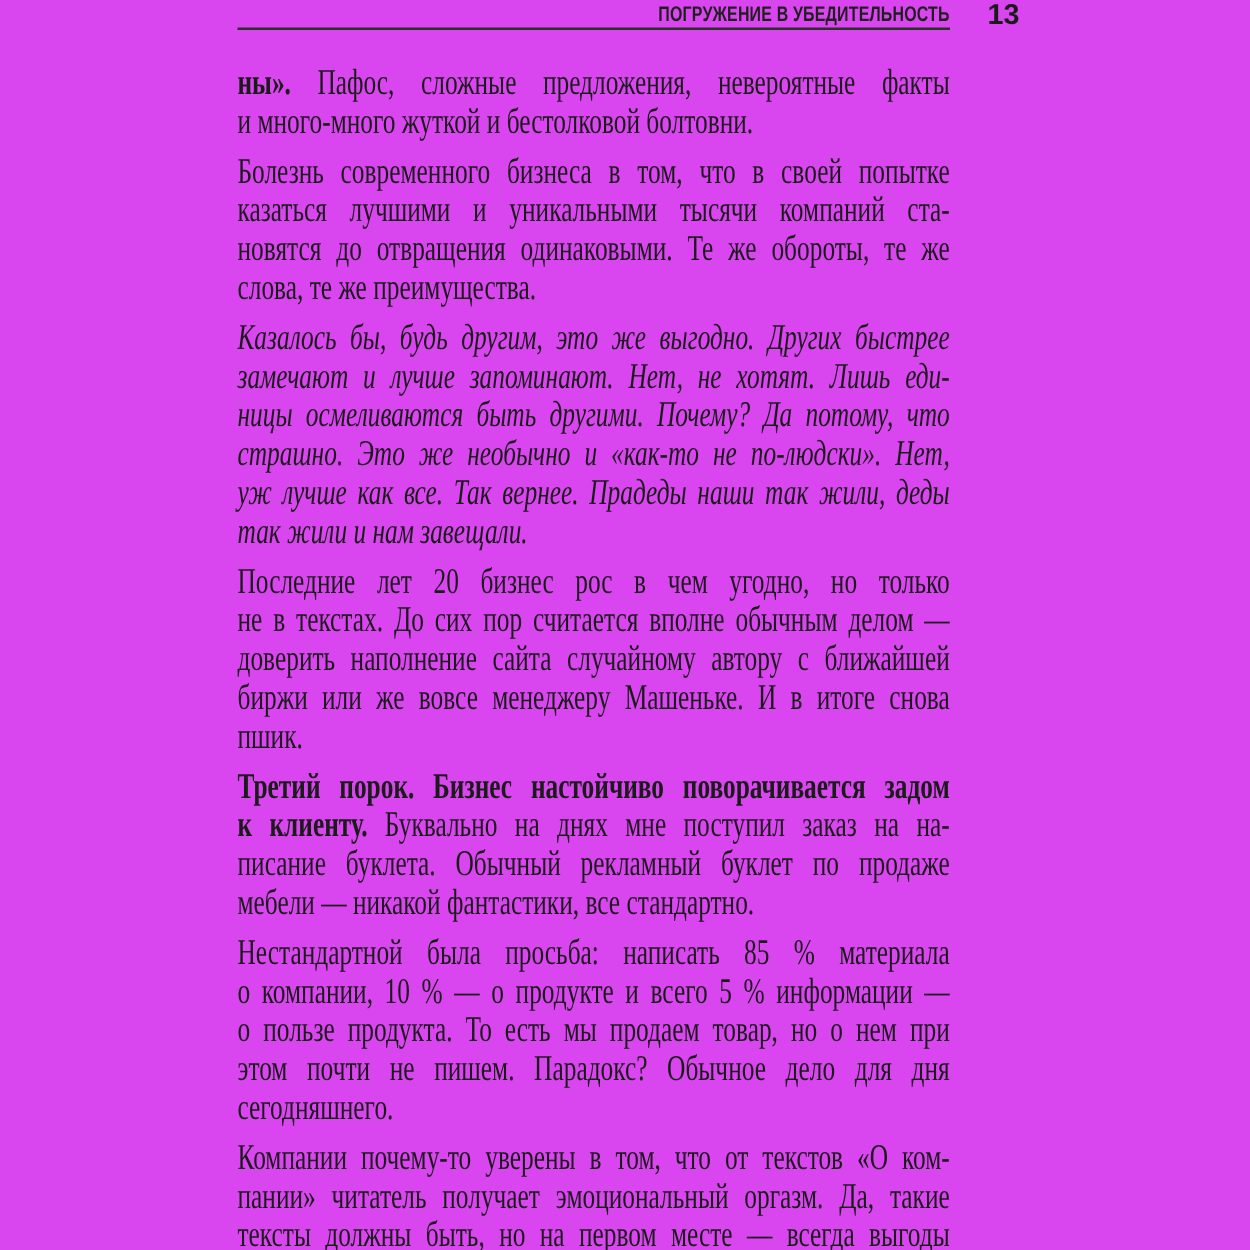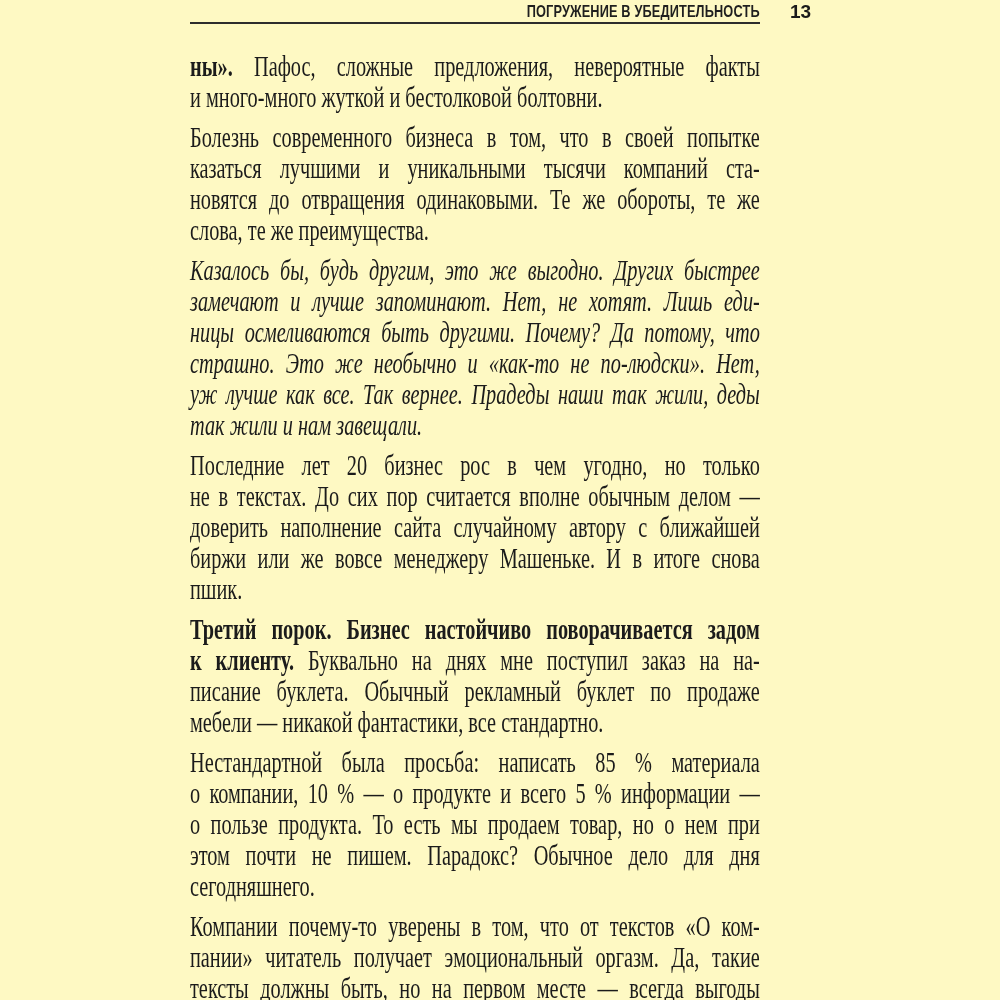--- a/index.html
+++ b/index.html
@@ -30,21 +30,21 @@
     white-space: nowrap;
     transform: scaleX(0.75); 
     transform-origin: 100% 50%;
   }
   .page-number {
     position: absolute;
     top: 1px;
     left: 790px;
     font-family: "Liberation Sans", "DejaVu Sans", sans-serif;
     font-weight: 700;
-    font-size: 19px;
+    font-size: 23px;
     line-height: 21px;
     color: #1a1a1a;
   }
   .header-rule {
     position: absolute;
     left: 190px;
     top: 22px;
     width: 570px;
     height: 2px;
     background: #2d2d2d;
@@ -74,21 +74,21 @@
   .line.last {
     text-align-last: left;    
   }
   .b {
     font-weight: bold;
   }
 </style>
 </head>
 <body>
 
-<div class="page" style="color: rgb(27, 27, 27); background: #fef9c3; text-decoration: underline;">
+<div class="page" style="color: rgb(27, 27, 27); background: #d946ef; text-decoration: underline;">
 
   <div class="running-title">ПОГРУЖЕНИЕ В УБЕДИТЕЛЬНОСТЬ</div>
 
   <div class="page-number">13</div>
 
   <div class="header-rule" style="background: rgb(45, 45, 45);"></div>
 
   <main class="text-block">
       <div class="para">
         <div class="line"><span class="b">ны».</span><span> Пафос, сложные предложения, невероятные факты</span></div>

